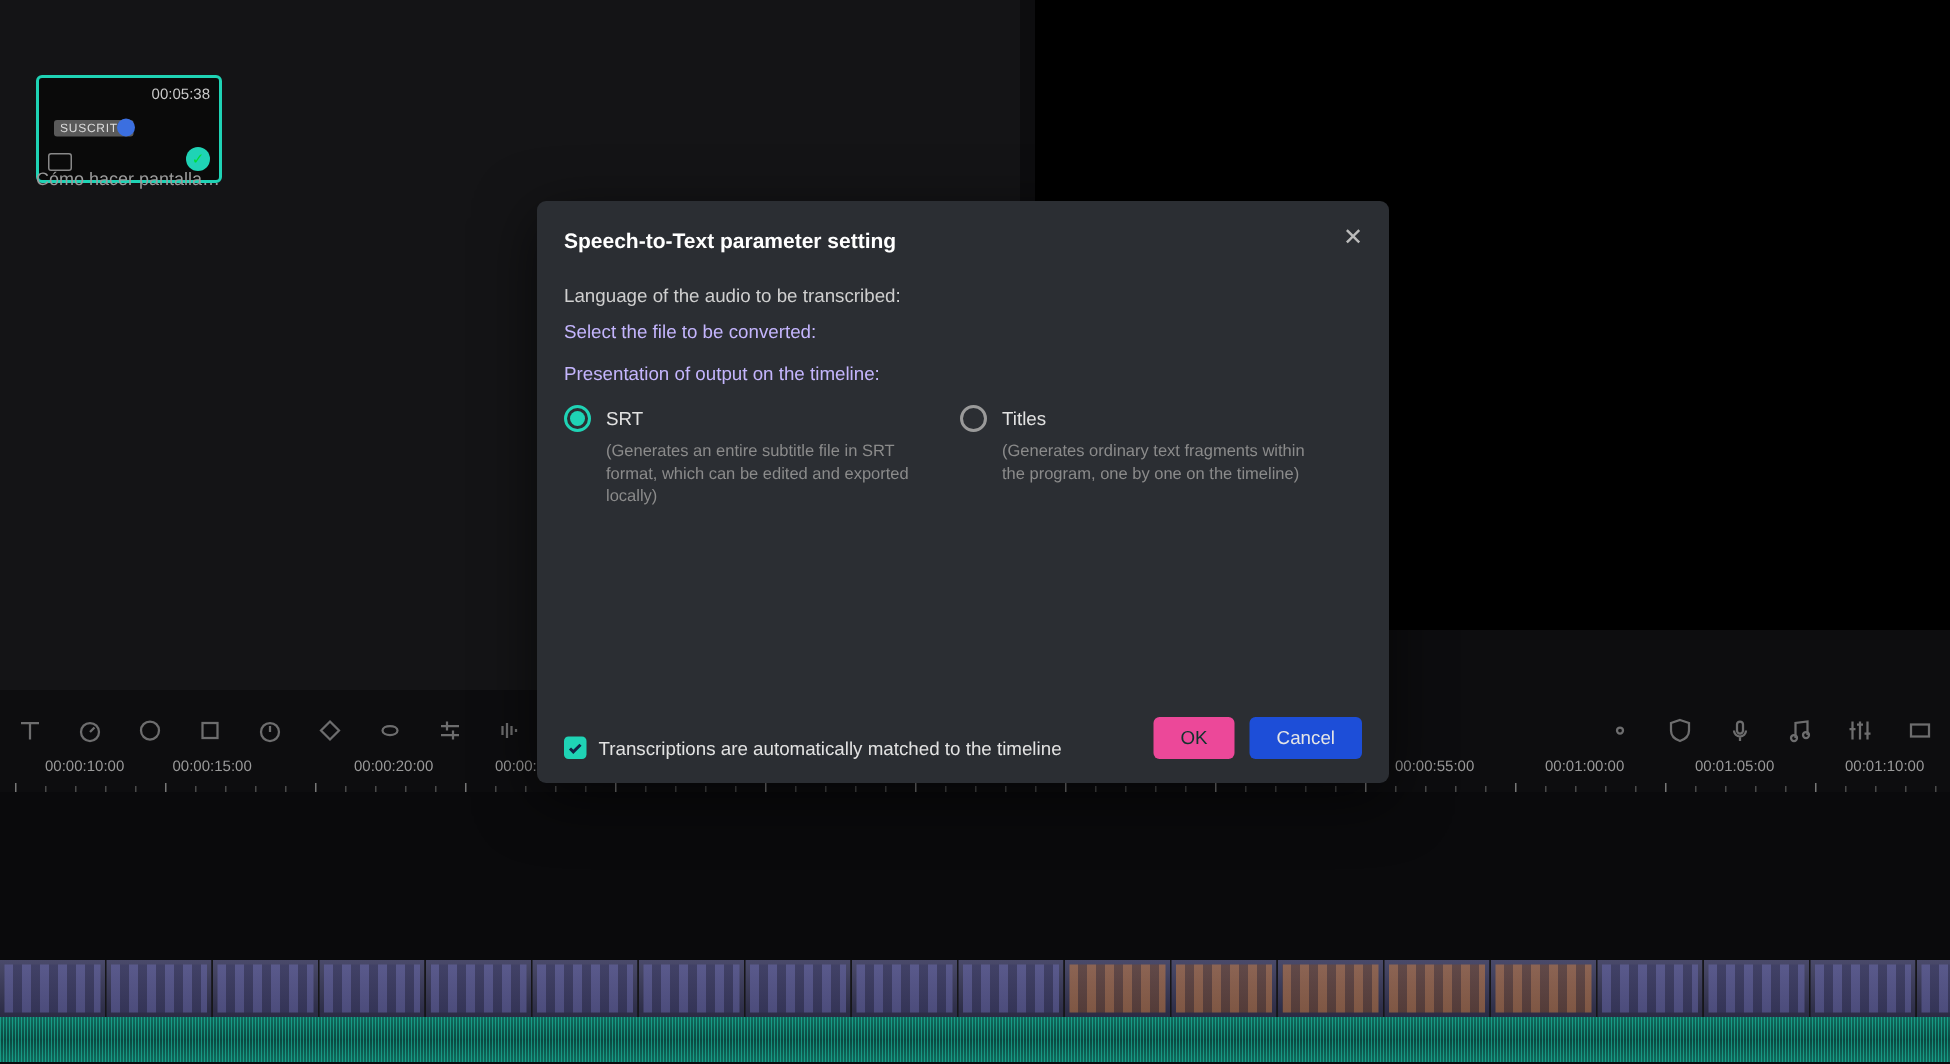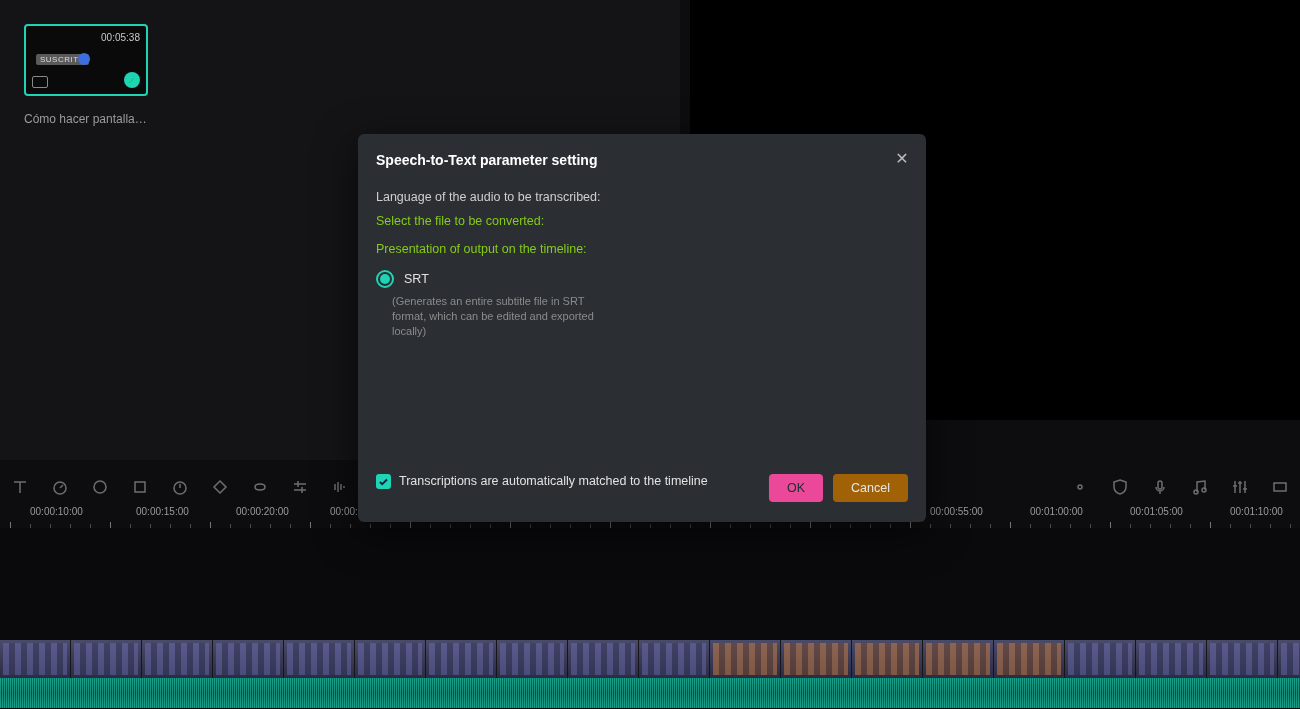--- a/index.html
+++ b/index.html
@@ -1,18 +1,18 @@
 <!DOCTYPE html>
 <html><head>
 <meta charset="utf-8">
 <style>
 html,body{margin:0;padding:0;width:1300px;height:709px;background:#0d0d0f;color:#ccc;font-family:"Segoe UI",Arial,sans-serif;font-size:13px;overflow:hidden;position:relative}
 
 .media-panel{position:absolute;left:0;top:0;width:680px;height:460px;background:#141416}
-.clip-thumb{position:absolute;left:24px;top:24px;width:120px;height:68px;background:#0a0a0a;border:2px solid #1fd3b5;border-radius:4px}
+.clip-thumb{position:absolute;left:24px;top:50px;width:120px;height:68px;background:#0a0a0a;border:2px solid #1fd3b5;border-radius:4px}
 .clip-dur{position:absolute;right:6px;top:6px;font-size:10px;color:#c9c9c9}
 .clip-badge{position:absolute;left:10px;top:28px;background:#5a5a5a;color:#ddd;font-size:8px;padding:1px 4px;border-radius:2px;letter-spacing:.5px}
 .clip-like{position:absolute;left:52px;top:27px;width:12px;height:12px;border-radius:50%;background:#3b6fe0}
 .clip-icon{position:absolute;left:6px;bottom:6px;width:14px;height:10px;border:1px solid #888;border-radius:2px}
 .clip-check{position:absolute;right:6px;bottom:6px;width:16px;height:16px;border-radius:50%;background:#1fd3b5;display:flex;align-items:center;justify-content:center;color:#0d3;font-size:10px}
 .clip-name{position:absolute;left:24px;top:112px;width:124px;color:#9b9b9b;font-size:12px;white-space:nowrap;overflow:hidden;text-overflow:ellipsis}
 
 .preview{position:absolute;left:690px;top:0;width:610px;height:420px;background:#000}
 
 .toolbar{position:absolute;left:0;top:474px;width:1300px;height:26px;display:flex;align-items:center}
@@ -34,38 +34,38 @@
 .wave{width:100%;height:100%;background:repeating-linear-gradient(90deg,rgba(30,200,170,.55) 0 1px,transparent 1px 2px),linear-gradient(180deg,rgba(30,200,170,.35),rgba(30,200,170,.1) 50%,rgba(30,200,170,.35))}
 
 .overlay{position:absolute;inset:0}
 .dialog{position:absolute;left:358px;top:134px;width:568px;height:388px;background:#2b2e33;border-radius:6px;box-shadow:0 10px 40px rgba(0,0,0,.6);color:#d9d9d9}
 .dlg-title{position:absolute;left:18px;top:18px;font-size:14px;font-weight:600;color:#fff}
 .dlg-close{position:absolute;right:14px;top:14px;width:20px;height:20px;cursor:pointer;display:flex;align-items:center;justify-content:center;color:#bbb;font-size:16px}
 .dlg-body{position:absolute;left:18px;top:56px;right:18px;bottom:60px}
 .lbl{font-size:12.5px;color:#cfcfcf;margin-bottom:10px}
 .select{width:100%;height:34px;background:#3a3d42;border-radius:4px;display:flex;align-items:center;padding:0 12px;color:#d0d0d0;font-size:12.5px;cursor:pointer;position:relative;margin-bottom:28px}
 .select .chev{position:absolute;right:12px;top:13px;width:10px;height:10px}
-.section-lbl{font-size:12.5px;color:#84cc16;margin-bottom:14px}
+.section-lbl{font-size:12.5px;color:#c4b5fd;margin-bottom:14px}
 .radio-row{display:flex;gap:0;margin-bottom:26px}
 .radio-col{display:flex;flex-direction:column}
 .radio-col.left{width:264px}
 .radio-col.right{flex:1}
 .radio{display:flex;align-items:center;gap:10px;cursor:pointer}
 .radio-circle{width:14px;height:14px;border-radius:50%;border:2px solid #9a9a9a;position:relative;flex:none}
 .radio.sel .radio-circle{border-color:#1fd3b5}
 .radio.sel .radio-circle::after{content:"";position:absolute;inset:2px;border-radius:50%;background:#1fd3b5}
 .radio-label{font-size:12.5px;color:#e2e2e2}
-.radio-desc{margin-left:16px;margin-top:6px;font-size:11px;color:#8b8b8b;line-height:1.35;max-width:220px}
-.dlg-footer{position:absolute;left:18px;right:18px;bottom:16px;height:32px;display:flex;align-items:flex-start}
+.radio-desc{margin-left:28px;margin-top:6px;font-size:11px;color:#8b8b8b;line-height:1.35;max-width:220px}
+.dlg-footer{position:absolute;left:18px;right:18px;bottom:16px;height:32px;display:flex;align-items:flex-end}
 .chk{width:15px;height:15px;border-radius:3px;background:#1fd3b5;display:flex;align-items:center;justify-content:center;margin-right:8px;flex:none;cursor:pointer}
 .chk svg{width:11px;height:11px}
 .chk-label{font-size:12.5px;color:#e2e2e2;flex:1}
 .btn{height:28px;padding:0 18px;border-radius:4px;font-size:12.5px;display:flex;align-items:center;justify-content:center;cursor:pointer;margin-left:10px}
 .btn-primary{background:#ec4899;color:#10332c;font-weight:500}
-.btn-secondary{background:#a16207;color:#e6e6e6}
+.btn-secondary{background:#1d4ed8;color:#e6e6e6}
 </style>
 </head>
 <body>
 
 <div class="media-panel">
   <div class="clip-thumb">
     <span class="clip-dur">00:05:38</span>
     <span class="clip-badge">SUSCRITO</span>
     <span class="clip-like"></span>
     <span class="clip-icon"></span>
@@ -155,21 +155,21 @@
     </span>
   <span class="tool-icon">
       <svg viewBox="0 0 18 18">
         <rect x="3" y="5" width="12" height="8"></rect>
       </svg>
     </span>
 </div>
 
 <div class="ruler" id="ruler">
     <span class="ruler-label" style="left: 30px;">00:00:10:00</span>
-    <span class="ruler-label" style="left: 136px;">00:00:15:00</span>
+    <span class="ruler-label" style="left: 115px;">00:00:15:00</span>
     <span class="ruler-label" style="left: 236px;">00:00:20:00</span>
     <span class="ruler-label" style="left: 330px;">00:00:25:00</span>
     <span class="ruler-label" style="left: 930px;">00:00:55:00</span>
     <span class="ruler-label" style="left: 1030px;">00:01:00:00</span>
     <span class="ruler-label" style="left: 1130px;">00:01:05:00</span>
     <span class="ruler-label" style="left: 1230px;">00:01:10:00</span>
     <span class="tick-major" style="left: 10px;"></span>
     <span class="tick-minor" style="left: 30px;"></span>
     <span class="tick-minor" style="left: 50px;"></span>
     <span class="tick-minor" style="left: 70px;"></span>
@@ -274,20 +274,27 @@
 
       <div class="section-lbl">Presentation of output on the timeline:</div>
       <div class="radio-row" style="margin-bottom:0">
         <div class="radio-col left">
           <div class="radio sel">
             <span class="radio-circle"></span>
             <span class="radio-label">SRT</span>
           </div>
           <div class="radio-desc">(Generates an entire subtitle file in SRT format, which can be edited and exported locally)</div>
         </div>
+        <div class="radio-col right">
+          <div class="radio">
+            <span class="radio-circle"></span>
+            <span class="radio-label">Titles</span>
+          </div>
+          <div class="radio-desc">(Generates ordinary text fragments within the program, one by one on the timeline)</div>
+        </div>
       </div>
     </div>
     <div class="dlg-footer">
       <span class="chk">
           <svg viewBox="0 0 11 11">
             <path d="M2 6l2.2 2.2L9 3.5" stroke="#124" stroke-width="2" fill="none"></path>
           </svg>
         </span>
       <span class="chk-label">Transcriptions are automatically matched to the timeline</span>
       <div class="btn btn-primary">

